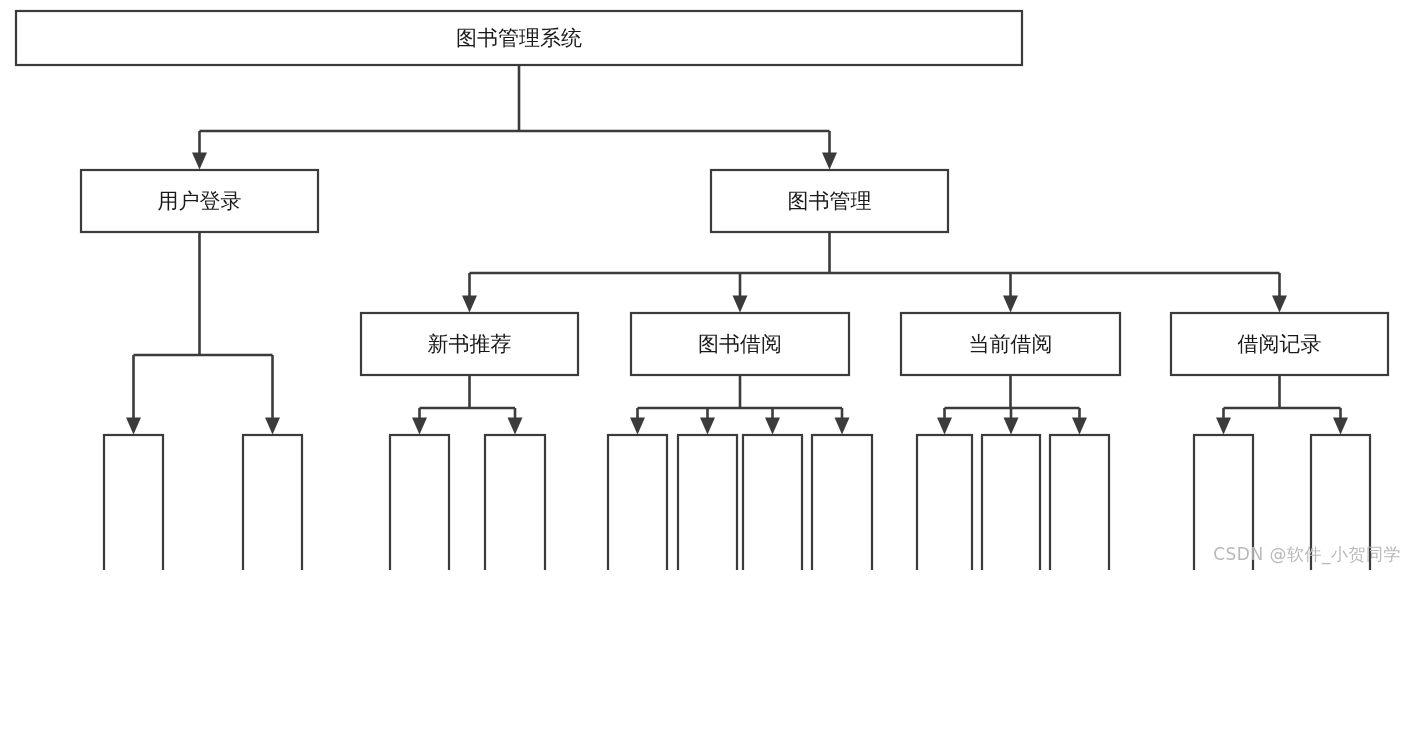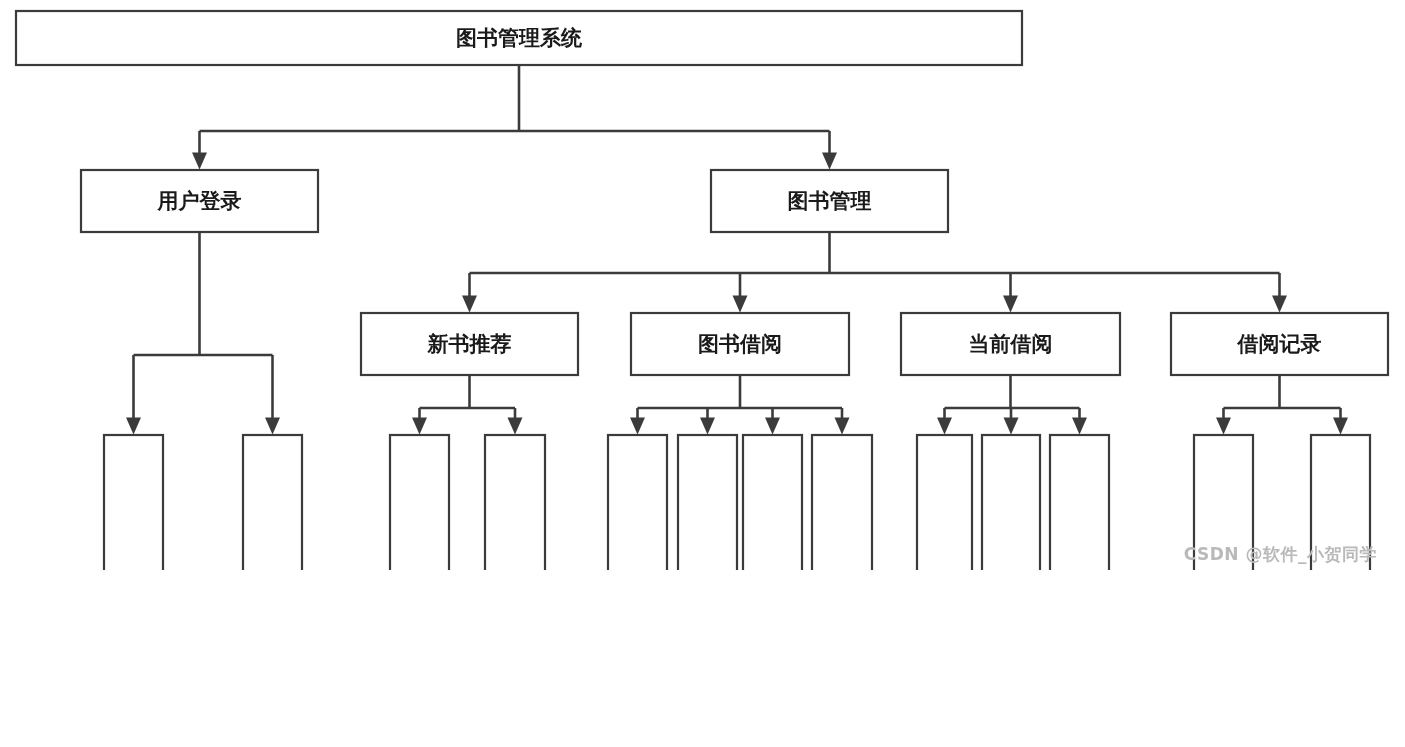--- a/index.html
+++ b/index.html
@@ -10,21 +10,20 @@
   }
   body {
     font-family: "DejaVu Sans", "Liberation Sans", sans-serif;
   }
   #diagram-root {
     position: relative;
     width: 1405px;
     height: 570px;
     background: #ffffff;
     overflow: hidden;
-    font-weight: bold;
   }
   svg#flow-svg {
     position: absolute;
     top: 0;
     left: 0;
     width: 1405px;
     height: 747px;
     display: block;
   }
   .node-box {
@@ -57,21 +56,21 @@
     font-size: 21px;
     line-height: 1.12;
     color: #1a1a1a;
     letter-spacing: 1px;
     text-align: center;
     white-space: nowrap;
     pointer-events: none;
   }
   .watermark {
     position: absolute;
-    right: 28px;
+    right: 4px;
     bottom: 4px;
     font-family: "DejaVu Sans", "Liberation Sans", sans-serif;
     font-size: 17px;
     color: #b9b9b9;
     letter-spacing: 0.5px;
     white-space: nowrap;
     text-align: right;
   }
 </style>
 </head>

